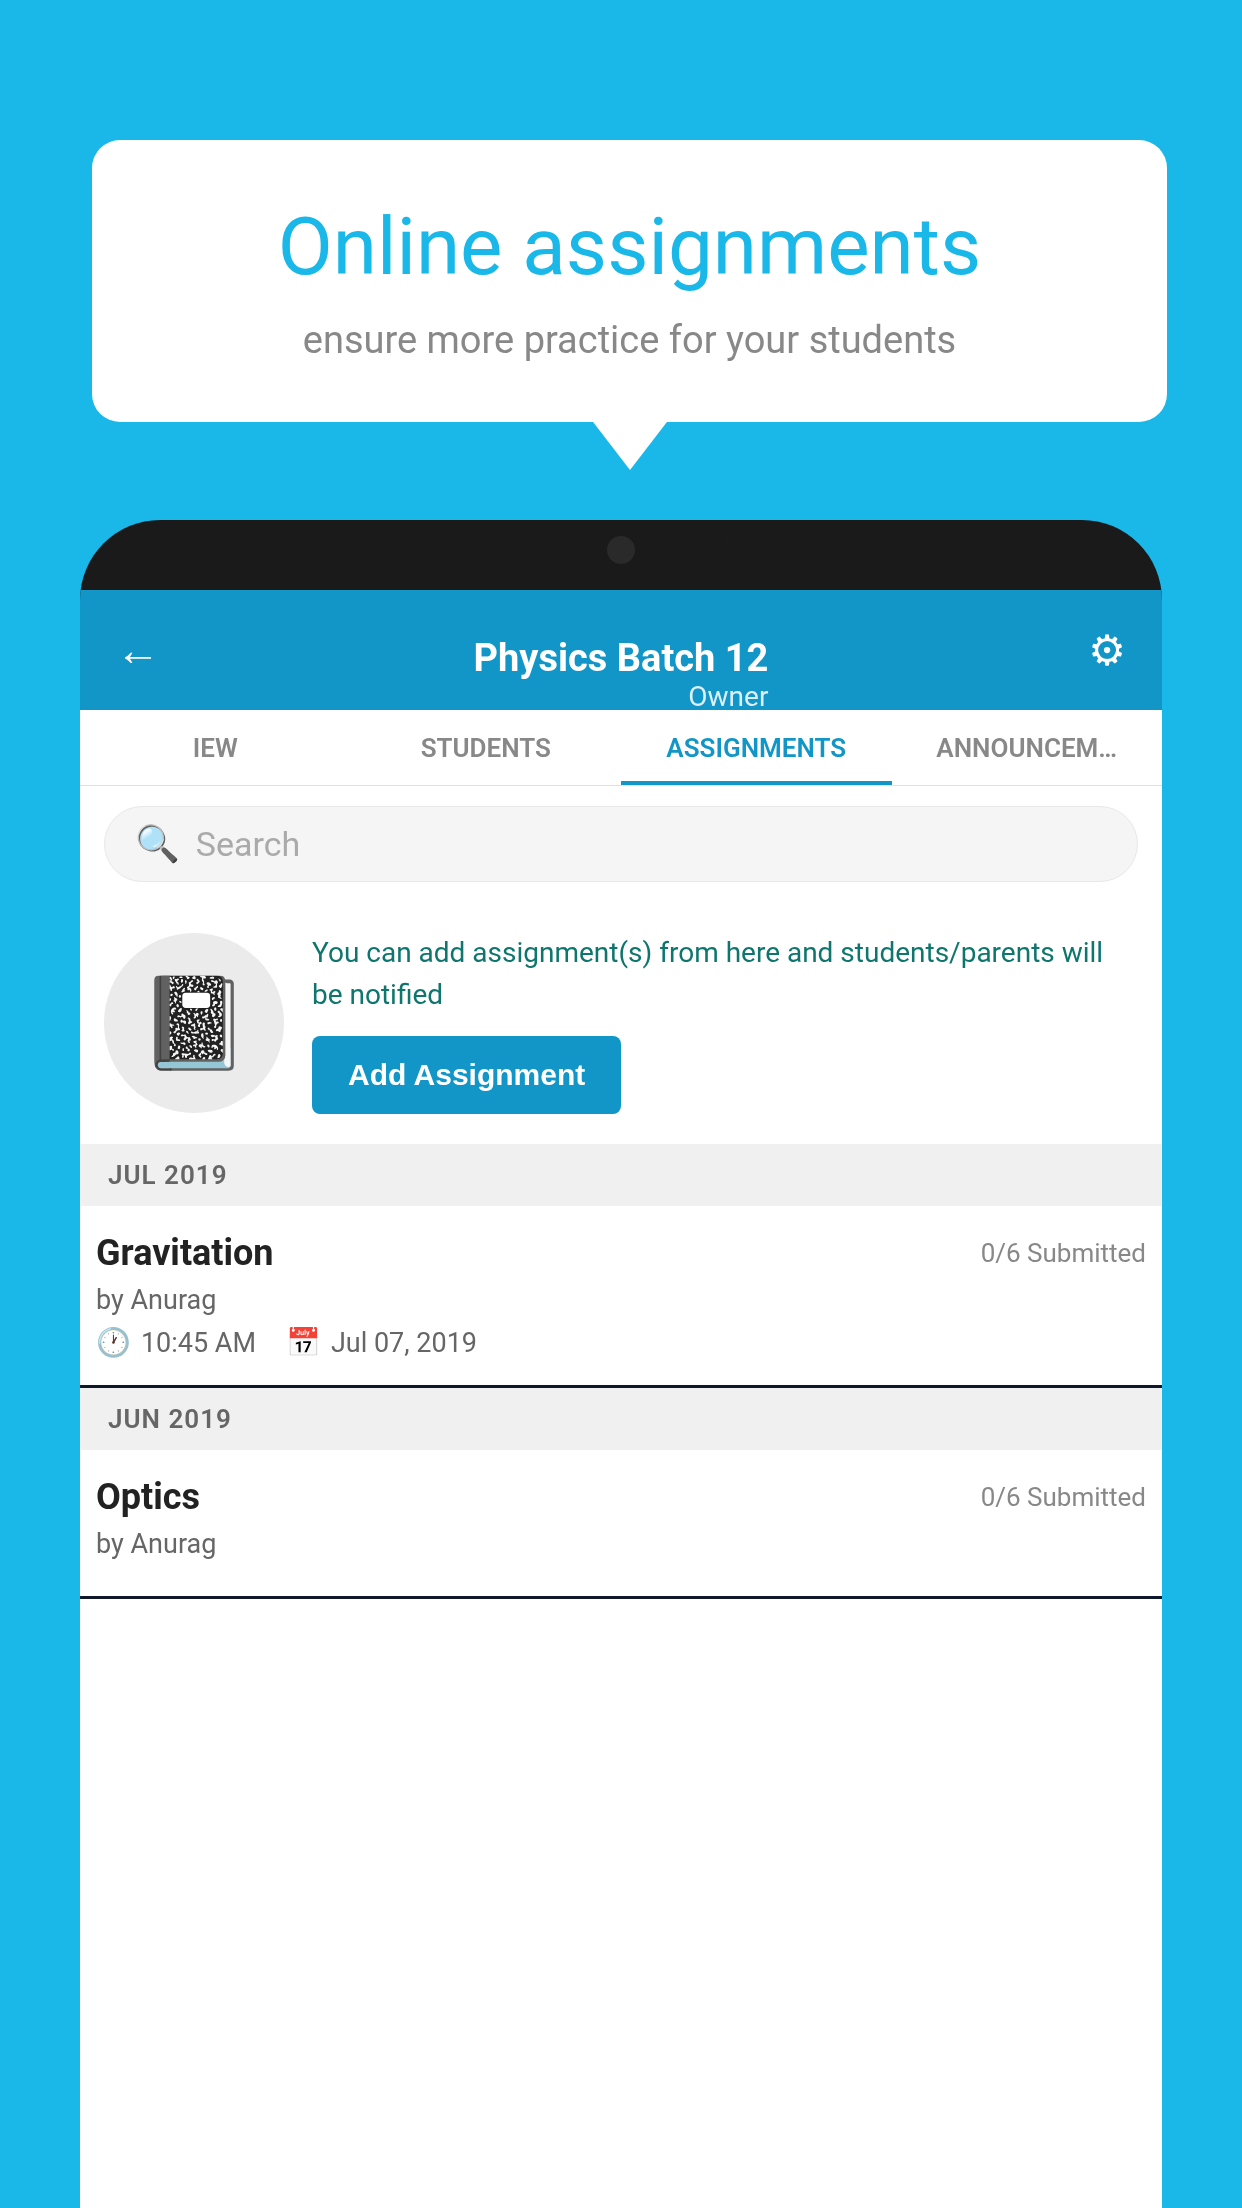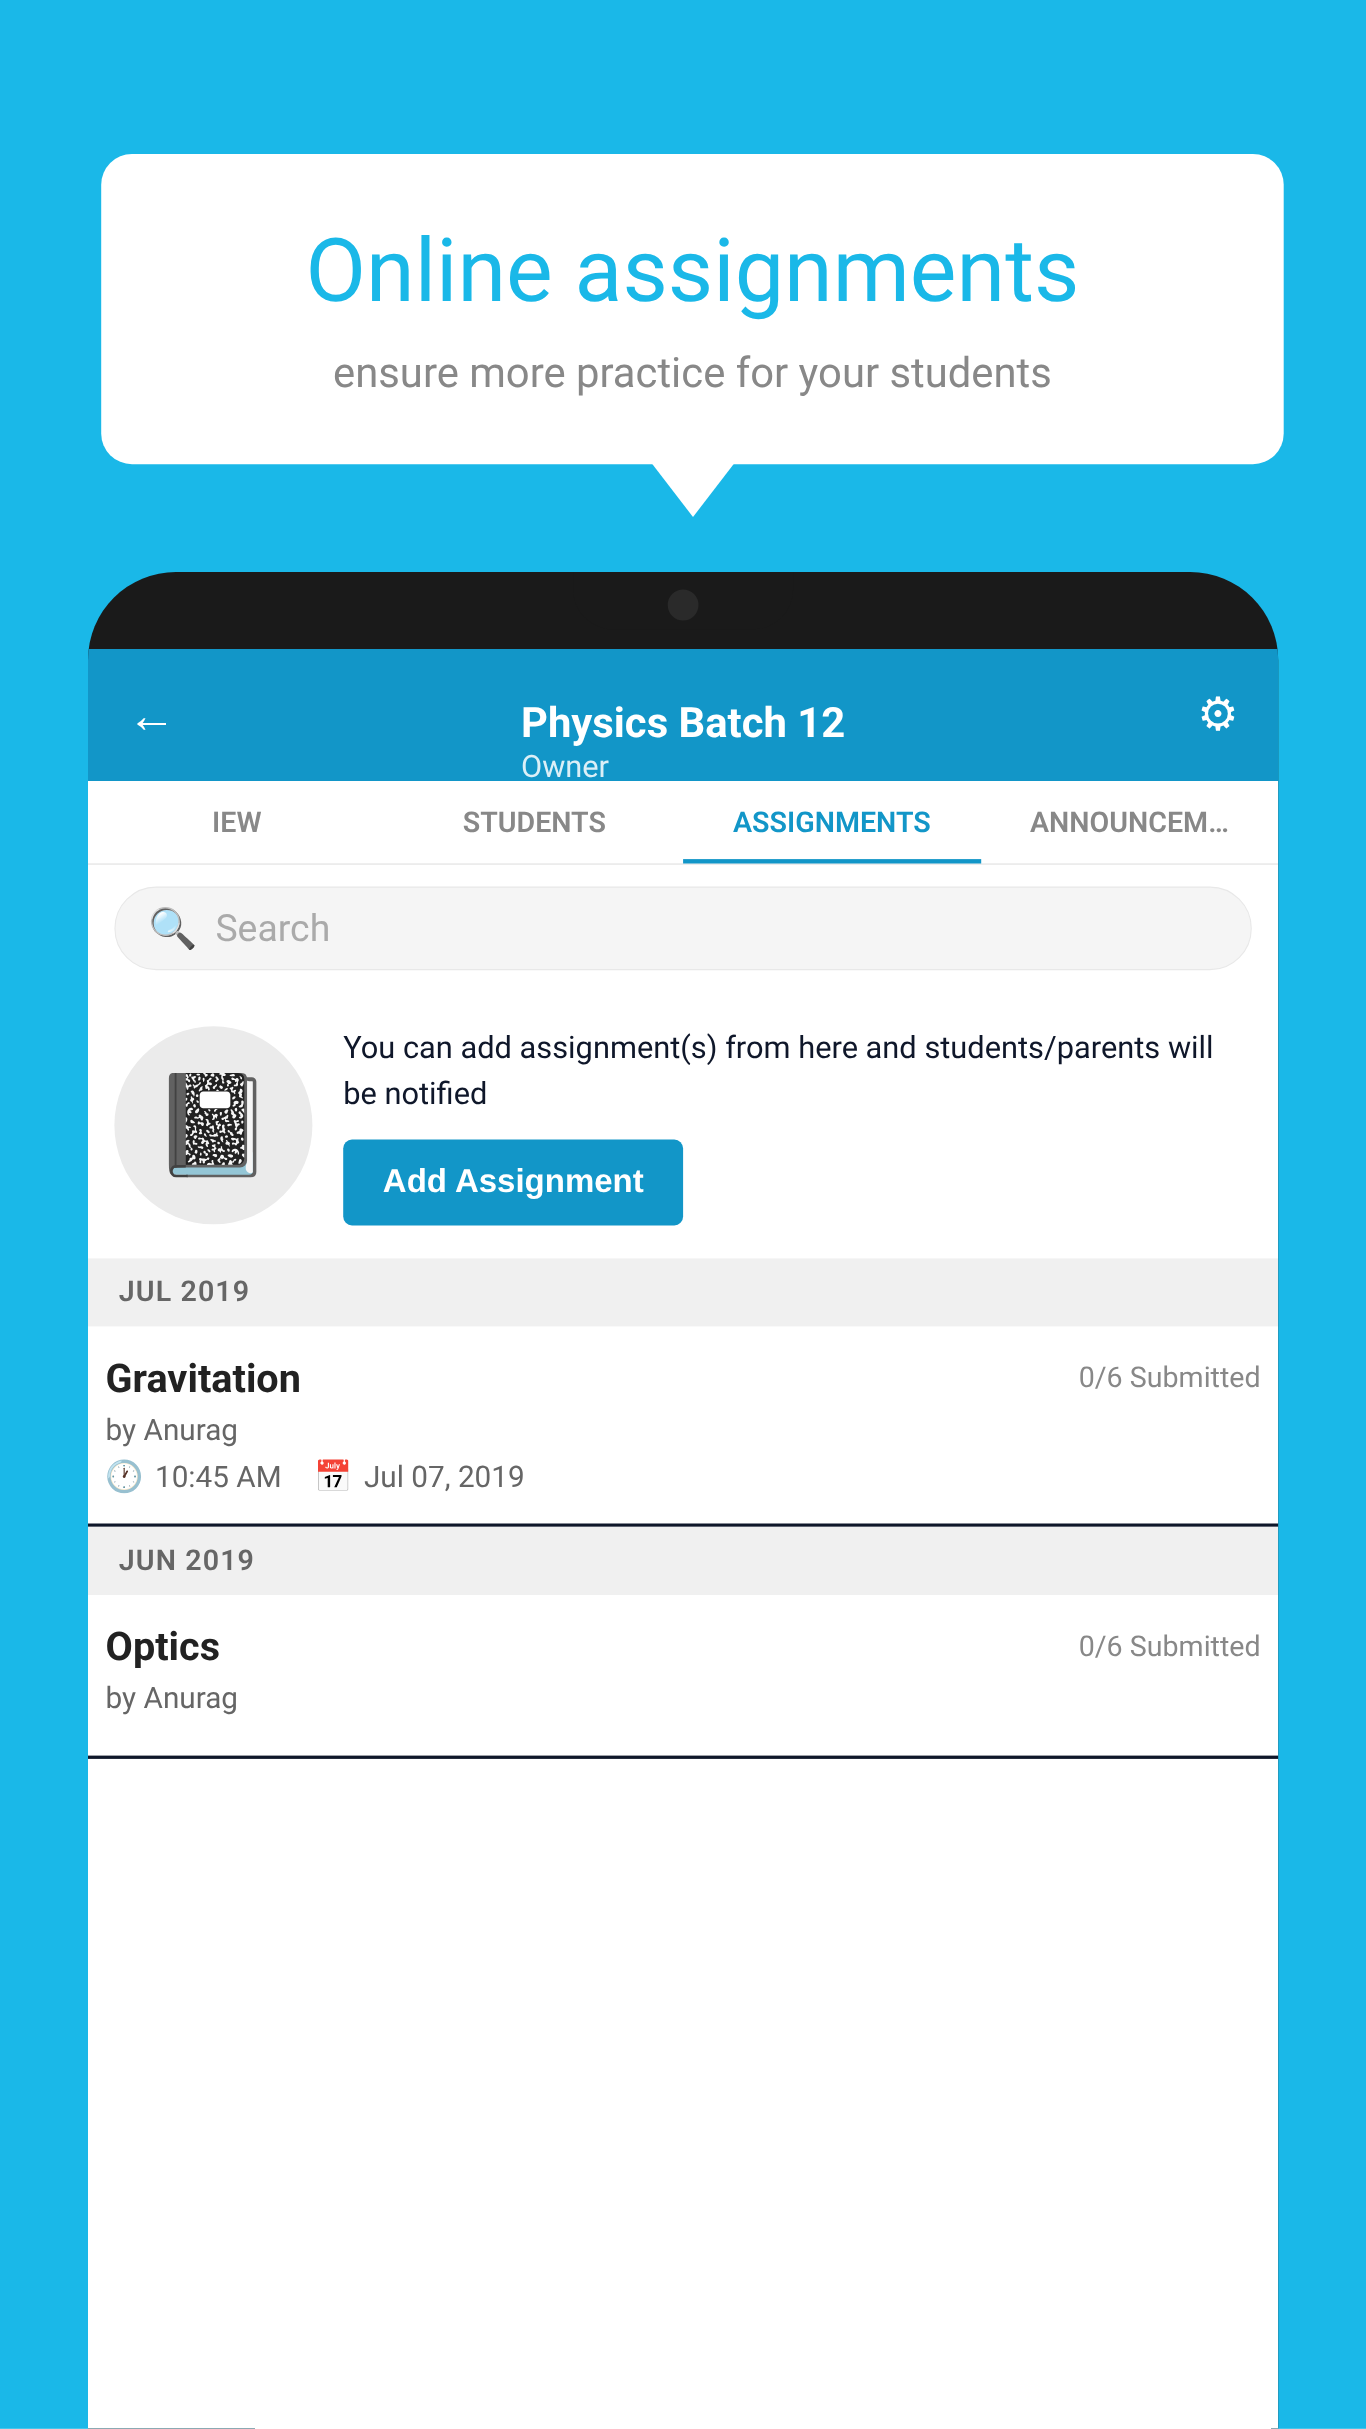--- a/index.html
+++ b/index.html
@@ -139,21 +139,21 @@
 
     .header-back {
       position: absolute;
       left: 36px;
       color: white;
       font-size: 44px;
       cursor: pointer;
     }
 
     .header-title-block {
-      text-align: left;
+      text-align: right;
       margin-top: 48px;
     }
 
     .header-title {
       color: white;
       font-size: 38px;
       font-weight: 700;
     }
 
     .header-subtitle {
@@ -259,21 +259,21 @@
     .notebook-icon {
       font-size: 90px;
     }
 
     .promo-content {
       flex: 1;
     }
 
     .promo-text {
       font-size: 28px;
-      color: #0f172a;
+      color: #0f766e;
       line-height: 1.5;
       margin-bottom: 20px;
     }
 
     .add-assignment-btn {
       background: #1296c8;
       color: white;
       border: none;
       border-radius: 8px;
       padding: 22px 36px;

